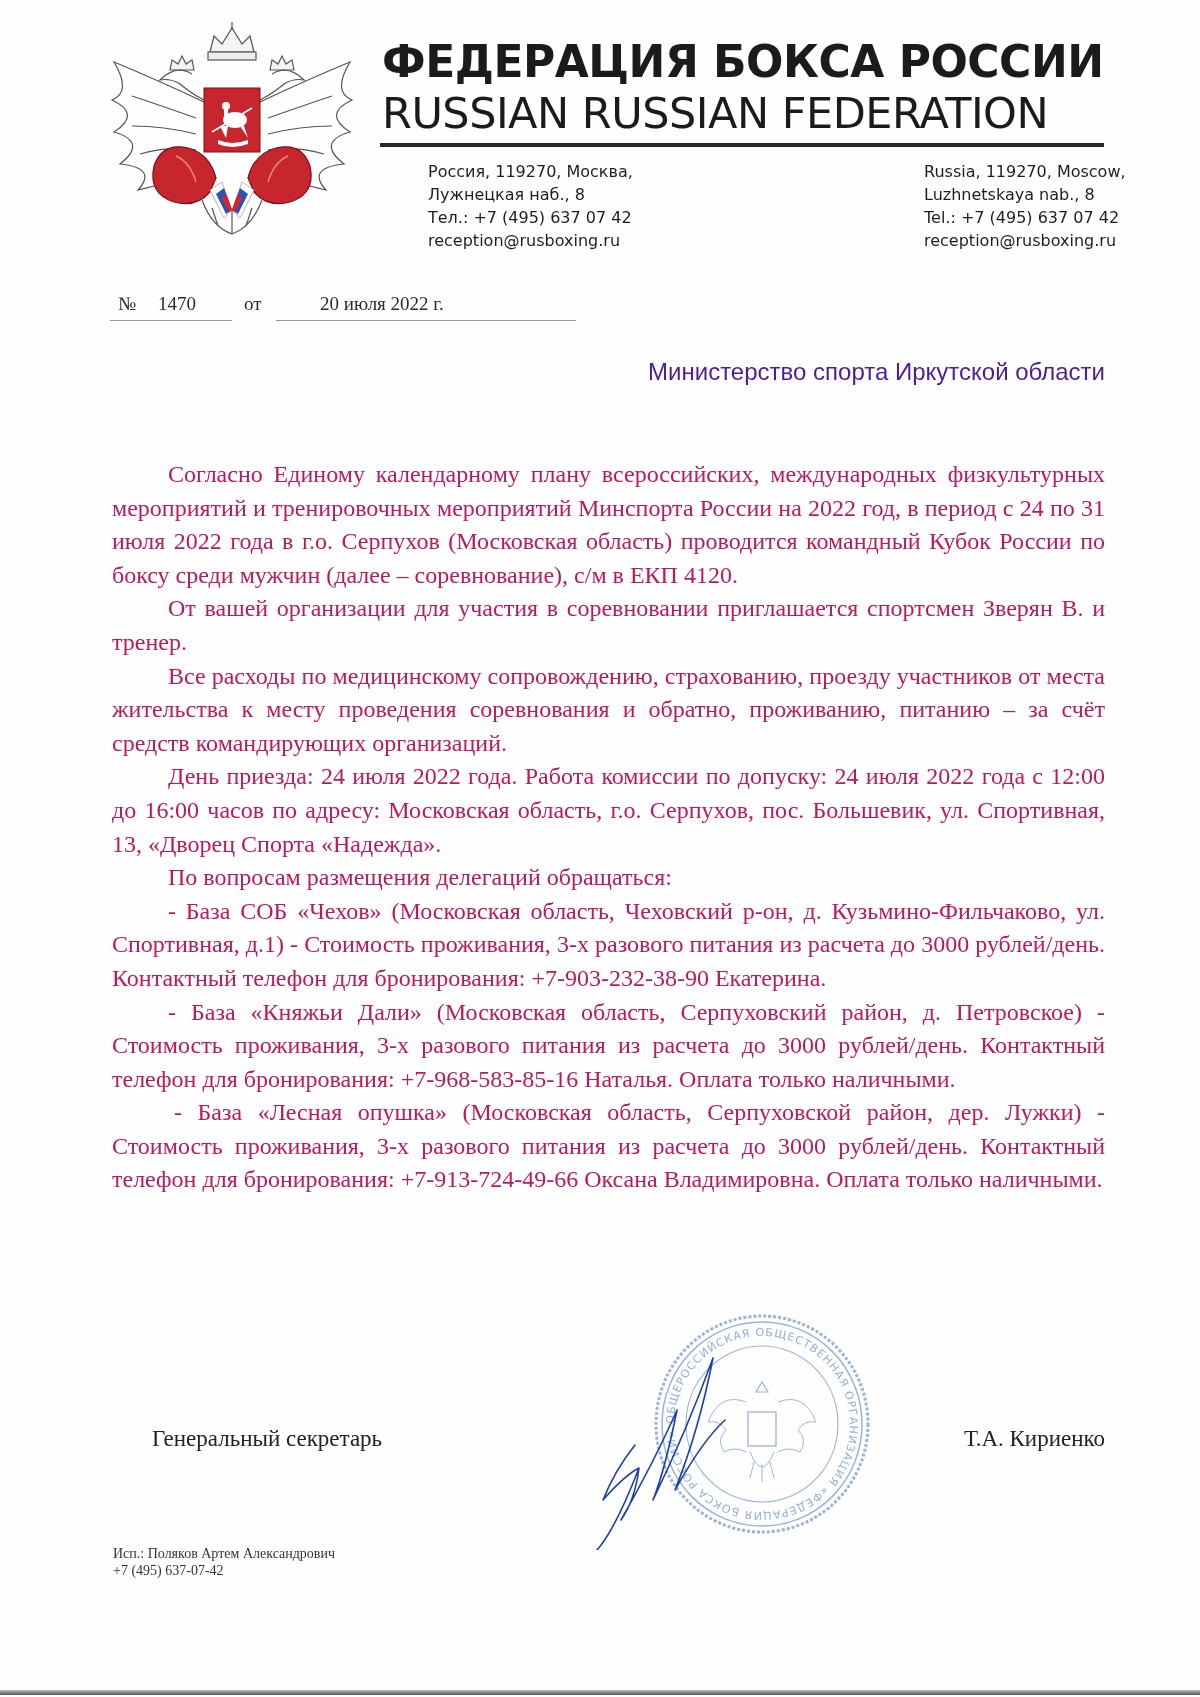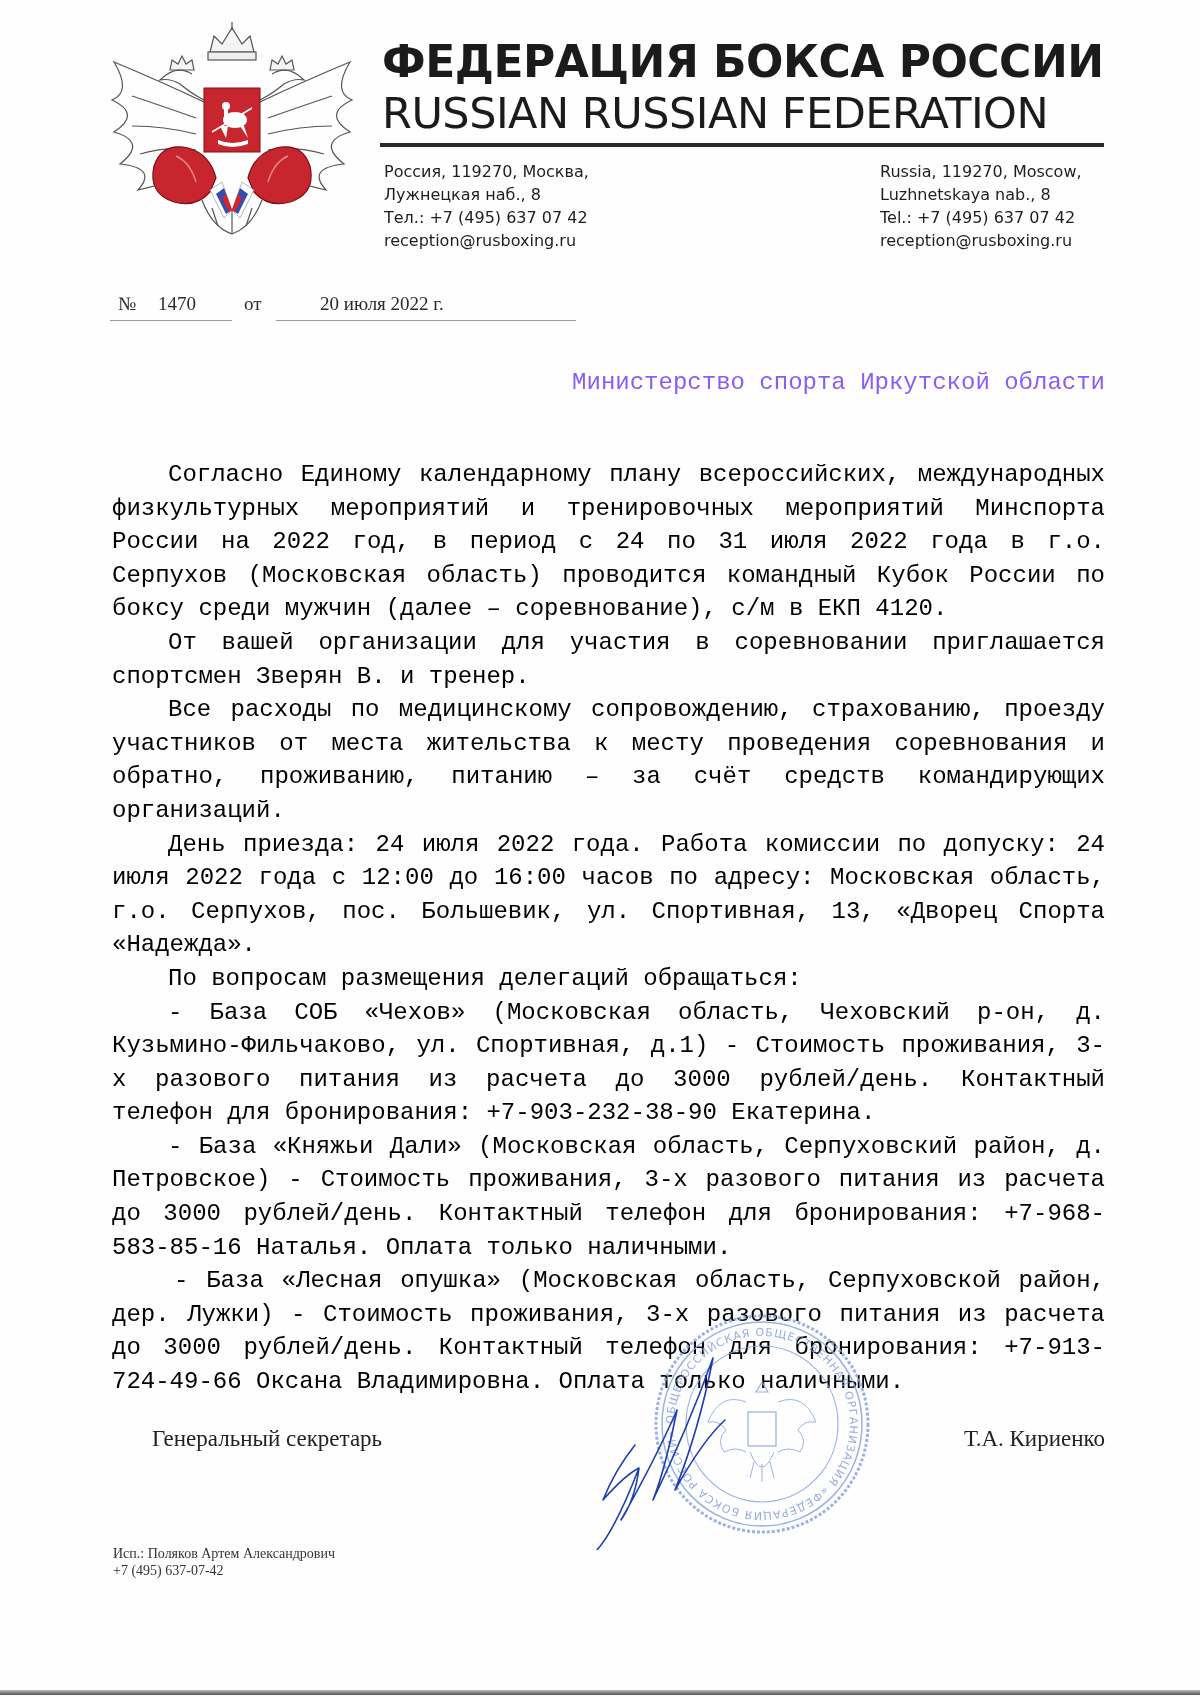--- a/index.html
+++ b/index.html
@@ -8,32 +8,32 @@
 
   
   .emblem { position: absolute; left: 92px; top: 22px; width: 280px; height: 215px; }
   .org-title { position: absolute; left: 382px; top: 36px; width: 722px; font-family: "DejaVu Sans", sans-serif; color: #1b1b1b; }
   .org-title .ru { font-weight: bold; font-size: 44px; letter-spacing: -0.5px; line-height: 52px; white-space: nowrap; }
   .org-title .en { font-weight: normal; font-size: 43px; letter-spacing: -0.5px; line-height: 50px; white-space: nowrap; }
   .header-rule { position: absolute; left: 380px; top: 143px; width: 724px; height: 4px; background: #2a2a2a; }
   .contact { position: absolute; top: 160px; font-family: "DejaVu Sans", sans-serif; font-size: 16px; line-height: 23px; color: #1e1e1e; }
   .contact.left { left: 384px; }
   .contact.right { left: 880px; }
-  .contact div { white-space: nowrap; }
+  .contact div { white-space: nowrap; margin-left: 44px; }
 
   
   .regline { position: absolute; top: 293px; left: 118px; font-family: "Liberation Serif", serif; font-size: 19px; color: #2a2a2a; }
   .regline span { position: absolute; white-space: nowrap; }
   .reg-underline { position: absolute; top: 320px; height: 1px; background: #9a9a9a; }
 
   
-  .addressee { position: absolute; top: 358px; right: 95px; font-family: Liberation Mono, monospace; font-size: 24px; color: #8b5cf6; white-space: nowrap; margin-top: 11px; }
+  .addressee { position: absolute; top: 358px; right: 95px; font-family: Liberation Sans, sans-serif; font-size: 24px; color: #4c1d95; white-space: nowrap; }
 
   
-  .body-text { position: absolute; left: 112px; top: 458px; width: 993px; font-family: Liberation Mono, monospace; font-size: 24px; line-height: 33.6px; color: #000000; text-align: justify; }
+  .body-text { position: absolute; left: 112px; top: 458px; width: 993px; font-family: Liberation Serif, serif; font-size: 24px; line-height: 33.6px; color: #be185d; text-align: justify; }
   .body-text p { margin: 0; text-indent: 56px; }
   .body-text p.ind2 { text-indent: 62px; }
 
   
   .sig-role { position: absolute; left: 113px; top: 1426px; font-family: "Liberation Serif", serif; font-size: 23px; color: #222; white-space: nowrap; margin-left: 39px; }
   .sig-name { position: absolute; right: 95px; top: 1426px; font-family: Liberation Serif, serif; font-size: 23px; color: #222; white-space: nowrap; }
   .stamp { position: absolute; left: 650px; top: 1312px; width: 225px; height: 225px; }
   .signature { position: absolute; left: 595px; top: 1350px; width: 150px; height: 200px; }
 
   

